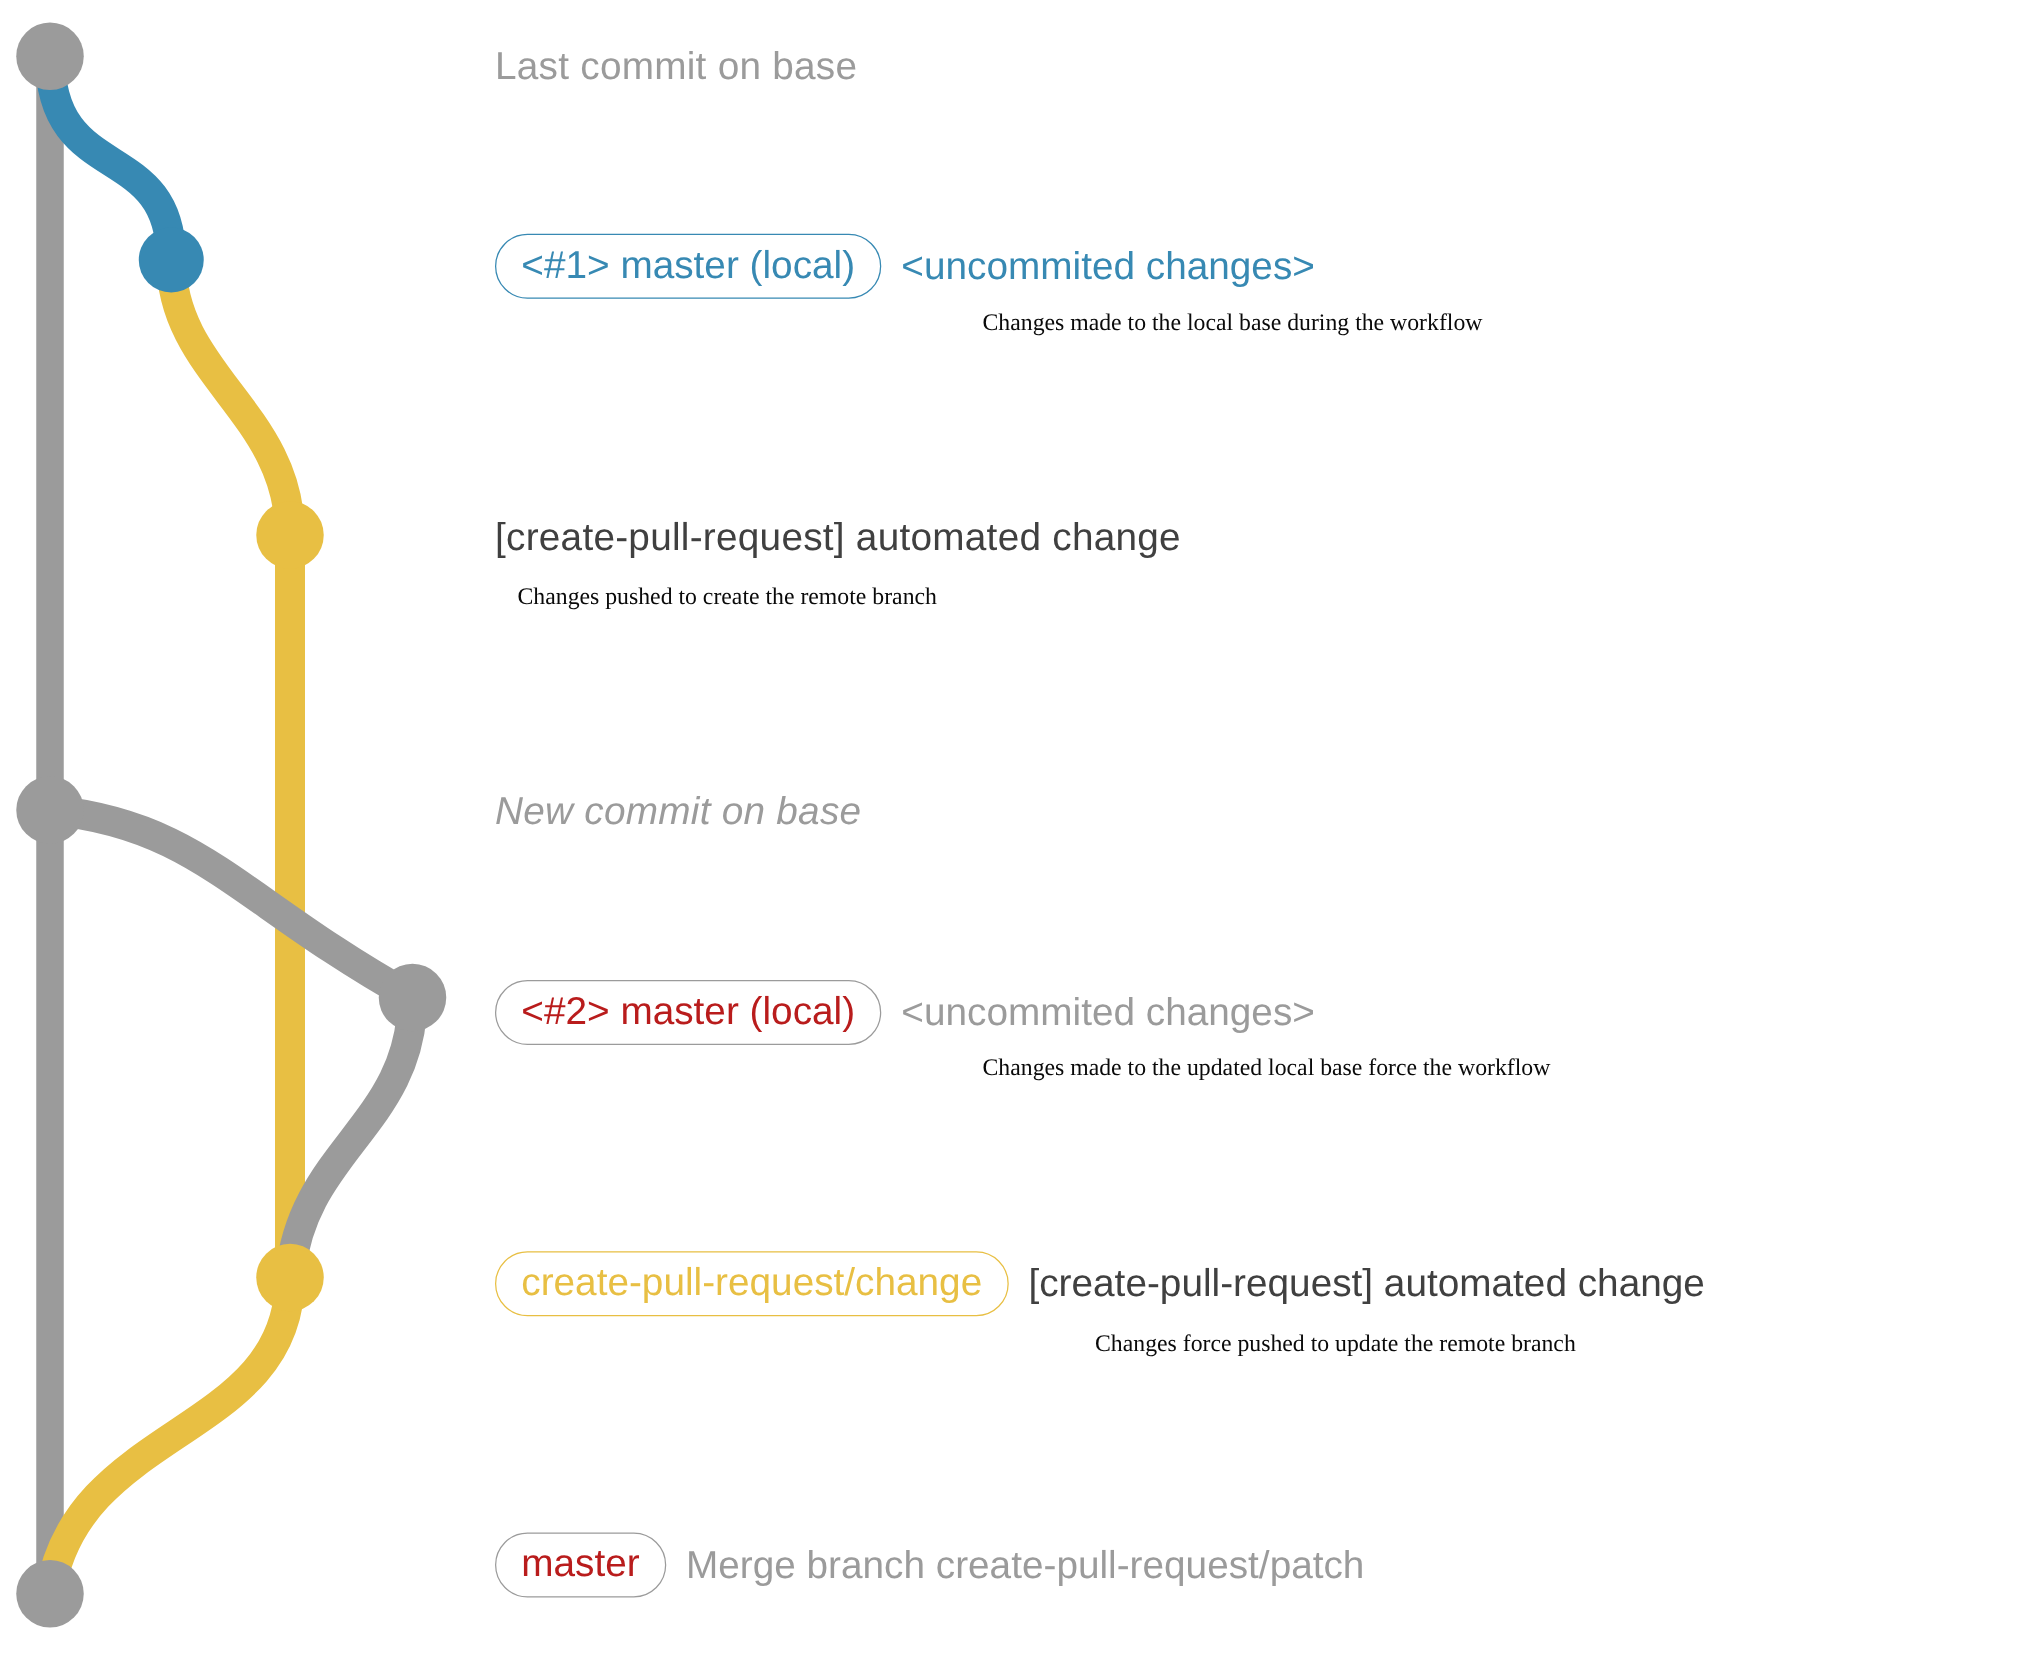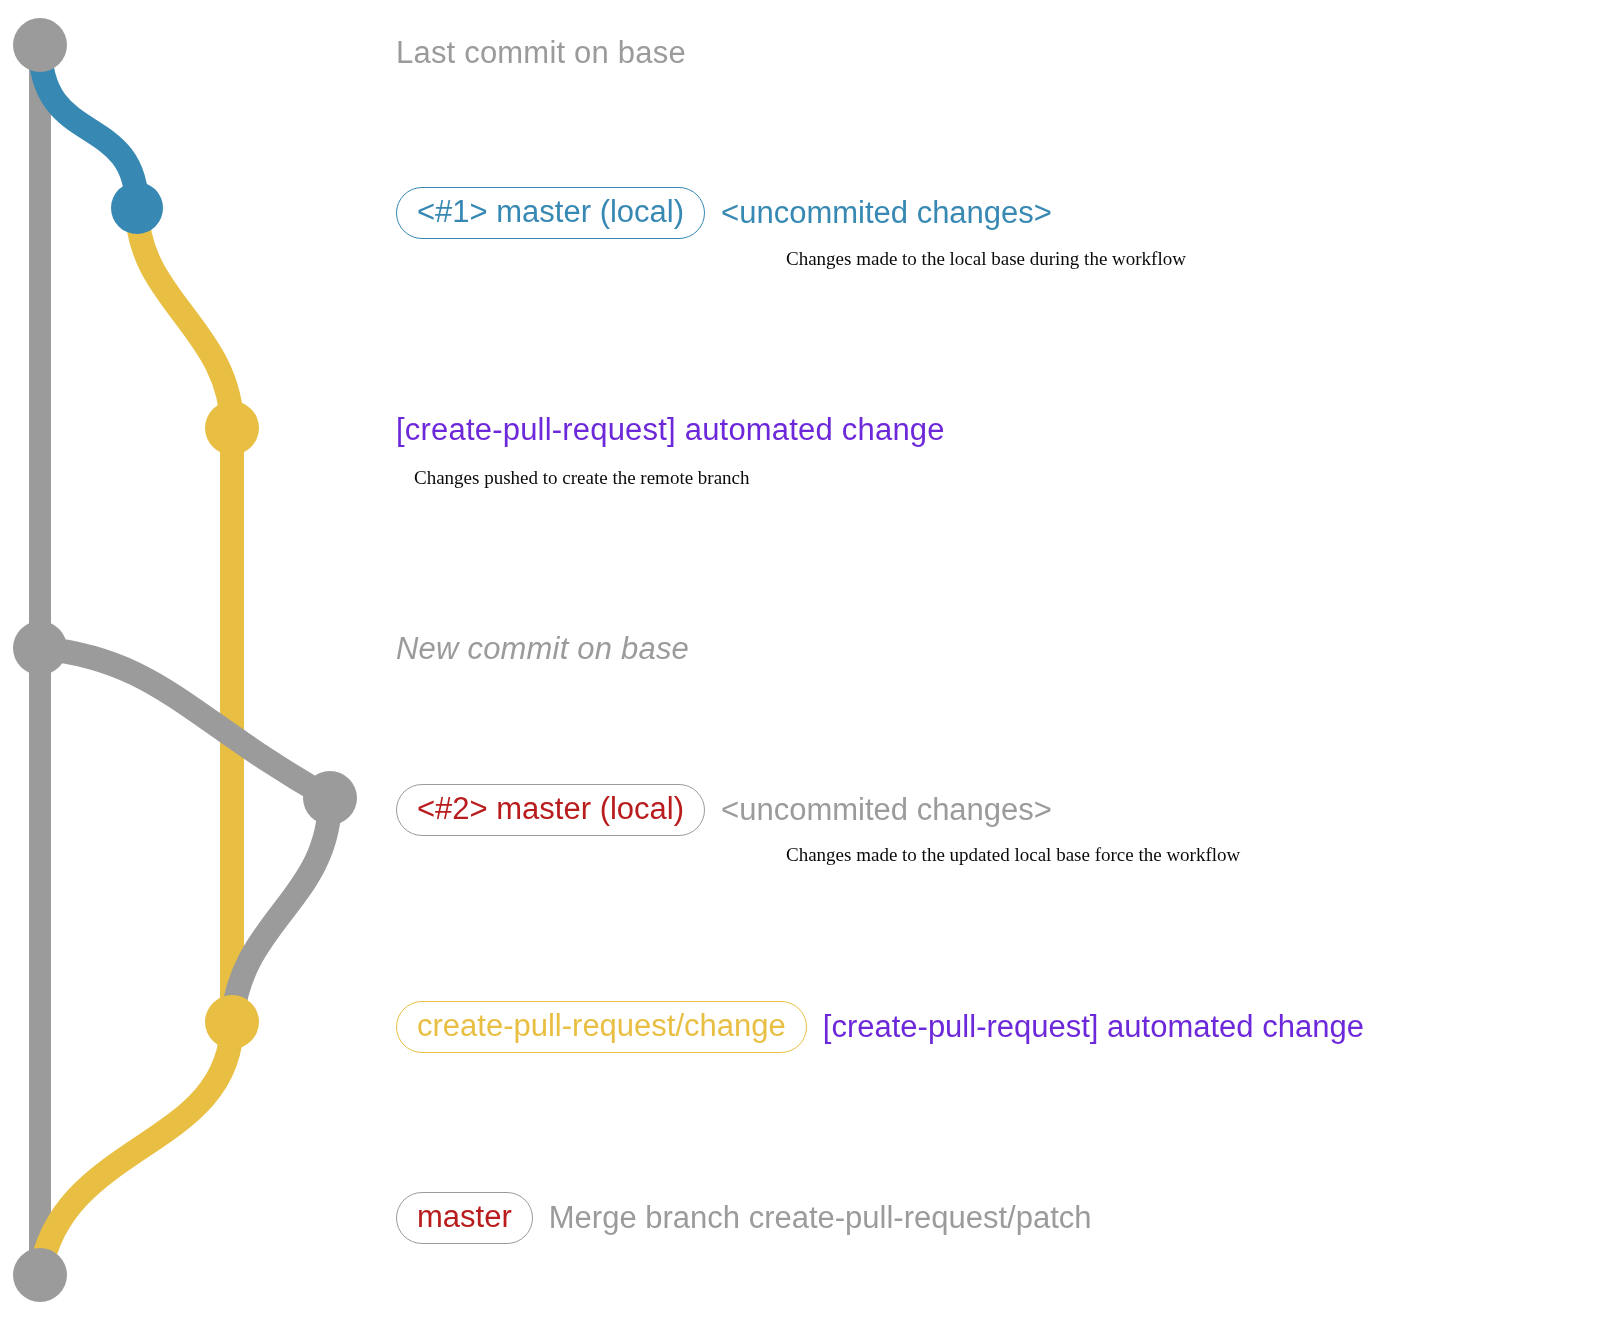--- a/index.html
+++ b/index.html
@@ -63,21 +63,21 @@
 
   .commit-msg {
     display: inline-block;
     font-family: "Liberation Sans", sans-serif;
     font-size: 31px;
     line-height: 34px;
     vertical-align: middle;
     margin-left: 16px;
   }
   .c-blue   { color: #3789b3; }
-  .c-yellow { color: #6d28d9; }
+  .c-yellow { color: #404040; }
   .c-gray   { color: #9b9b9b; }
 
   .note {
     position: absolute;
     font-family: Liberation Serif, serif;
     font-size: 19px;
     line-height: 32px;
     color: #0a0a0a;
     white-space: nowrap;
   }
@@ -139,20 +139,21 @@
       <span class="badge gray">&lt;#2&gt; master (local)</span>
     </span><span class="commit-msg c-gray">&lt;uncommited changes&gt;</span>
   </div>
   <div class="note" style="left:786px; top:839px;">Changes made to the updated local base force the workflow</div>
 
   <div class="row" style="left:396px; top:1001px;">
     <span class="badge-wrap">
       <span class="badge yellow">create-pull-request/change</span>
     </span><span class="commit-msg c-yellow">[create-pull-request] automated change</span>
   </div>
+  <div class="note" style="left:876px; top:1060px;">Changes force pushed to update the remote branch</div>
 
-  <div class="row" style="left:396px; top:1192px;">
+  <div class="row" style="left:396px; top:1226px;">
     <span class="badge-wrap">
       <span class="badge gray">master</span>
     </span><span class="commit-msg c-gray">Merge branch create-pull-request/patch</span>
   </div>
 
 </div>
 
 </body></html>

